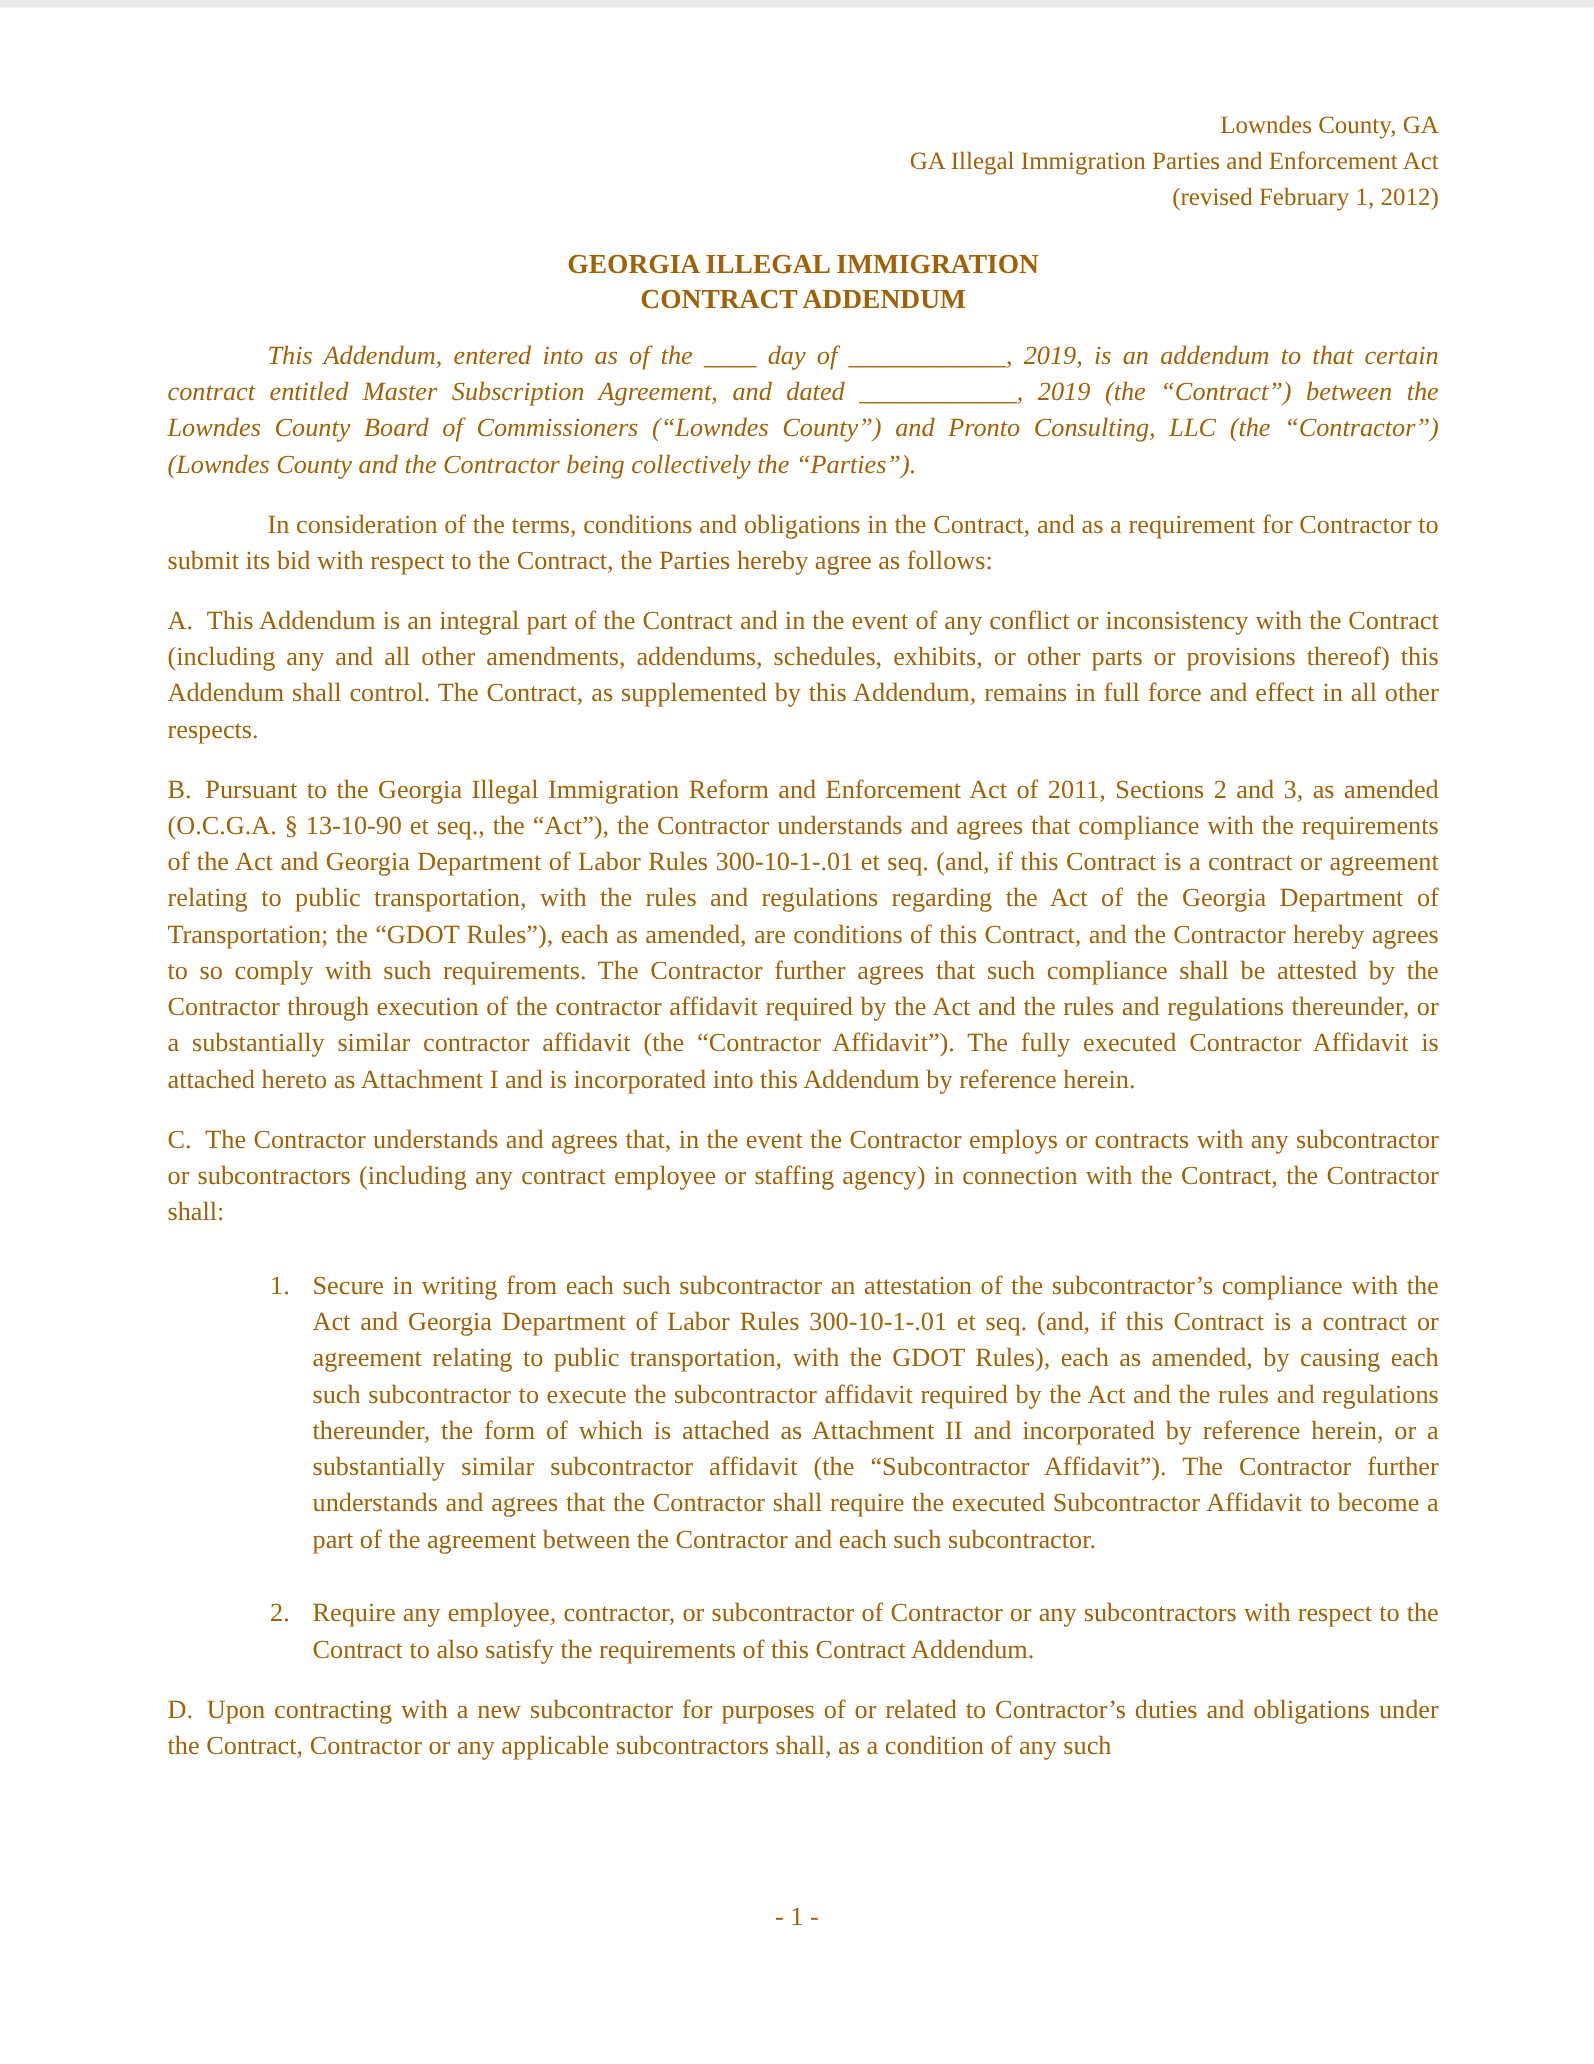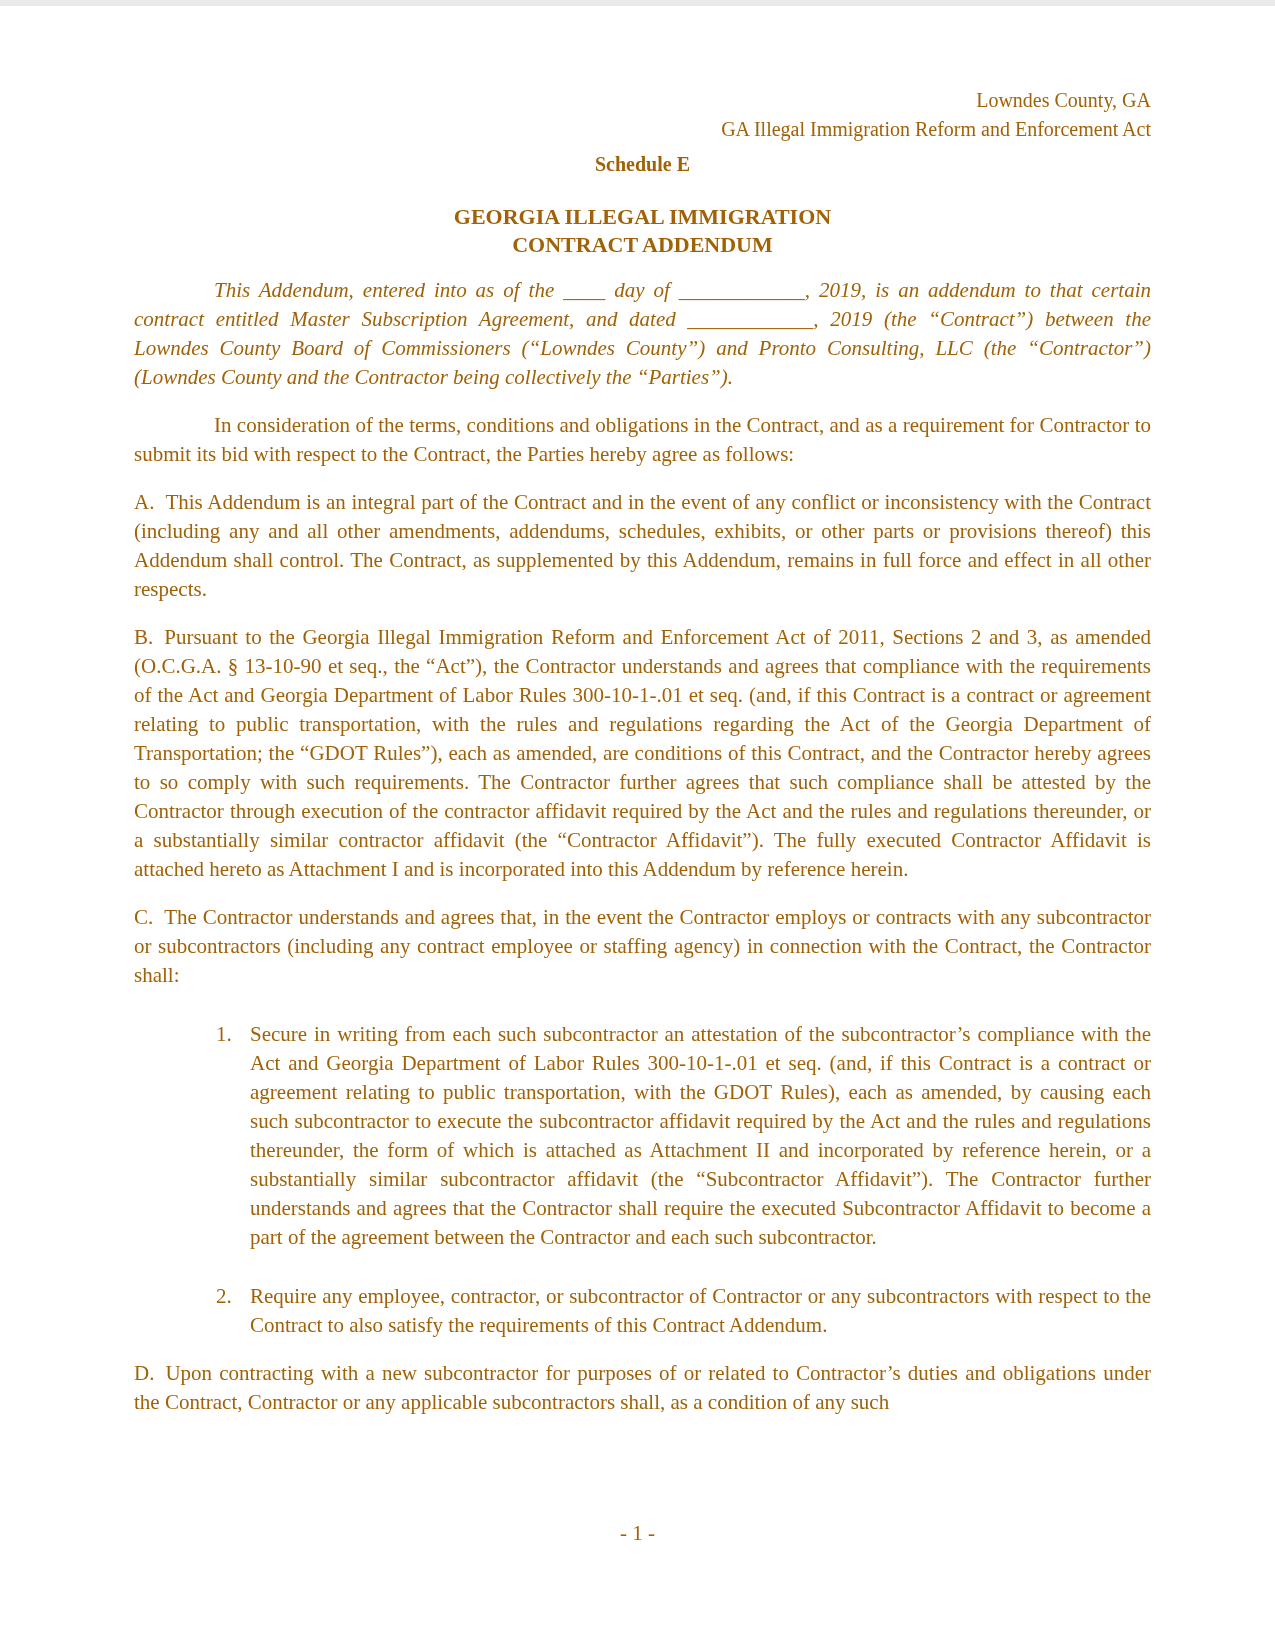--- a/index.html
+++ b/index.html
@@ -73,24 +73,24 @@
     font-size: 21px;
   }
 </style>
 </head>
 <body>
 
 <div class="page">
 
   <header class="doc-header">
     <div>Lowndes County, GA</div>
-    <div>GA Illegal Immigration Reform and Enforcement Act</div>
+    <div>GA Illegal Immigration Parties and Enforcement Act</div>
+    <div>(revised February 1, 2012)</div>
   </header>
 
-  <div class="schedule-heading">Schedule E</div>
 
   <div class="doc-title">
     <div>GEORGIA ILLEGAL IMMIGRATION</div>
     <div>CONTRACT ADDENDUM</div>
   </div>
 
   <p class="para indent first">This Addendum, entered into as of the ____ day of ____________, 2019, is an addendum to that certain contract entitled Master Subscription Agreement, and dated ____________, 2019 (the “Contract”) between the Lowndes County Board of Commissioners (“Lowndes County”) and Pronto Consulting, LLC (the “Contractor”) (Lowndes County and the Contractor being collectively the “Parties”).</p>
 
   <p class="para indent">In consideration of the terms, conditions and obligations in the Contract, and as a requirement for Contractor to submit its bid with respect to the Contract, the Parties hereby agree as follows:</p>
 

